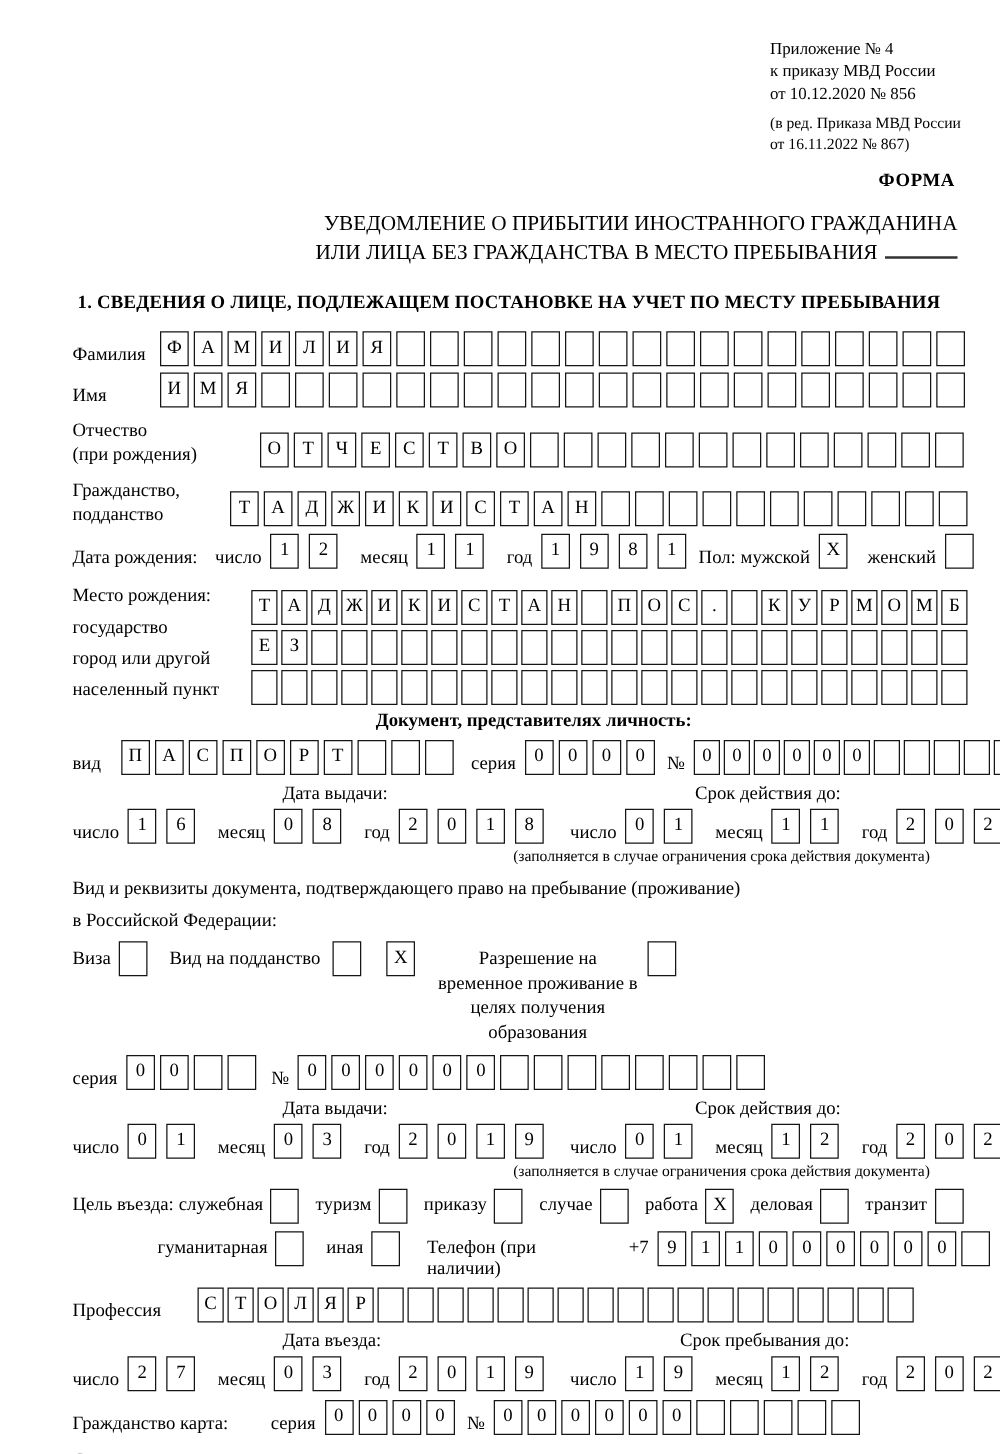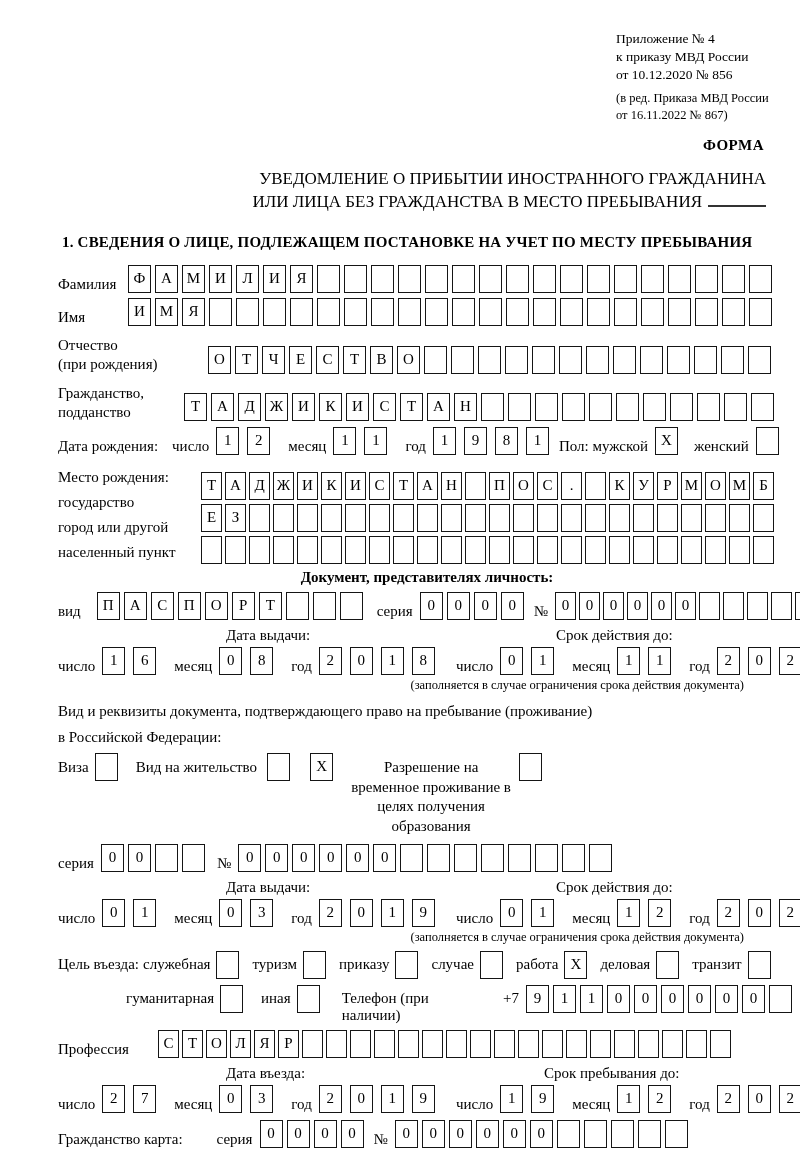--- a/index.html
+++ b/index.html
@@ -158,21 +158,21 @@
     <div>Вид и реквизиты документа, подтверждающего право на пребывание (проживание)</div>
     <div>в Российской Федерации:</div>
   </div>
 
   <div class="inline" style="margin:3px 0 8px 0">
     <span class="opt" style="margin-right:14px">
       <span class="optlbl" style="margin-right:6px">Виза</span>
       <span class="boxes"><span class="bx"></span></span>
     </span>
     <span class="opt" style="margin-right:16px">
-      <span class="optlbl" style="margin-right:10px">Вид на жительство</span>
+      <span class="optlbl" style="margin-right:10px">Вид на подданство</span>
       <span class="boxes"><span class="bx"></span></span>
     </span>
     <span class="opt" style="margin-right:14px">
       <span class="boxes"><span class="bx">X</span></span>
     </span>
     <span class="opt">
       <span class="optlbl tc" style="width:160px;margin-right:8px">Разрешение на временное проживание в целях получения образования</span>
       <span class="boxes"><span class="bx"></span></span>
     </span>
   </div>

